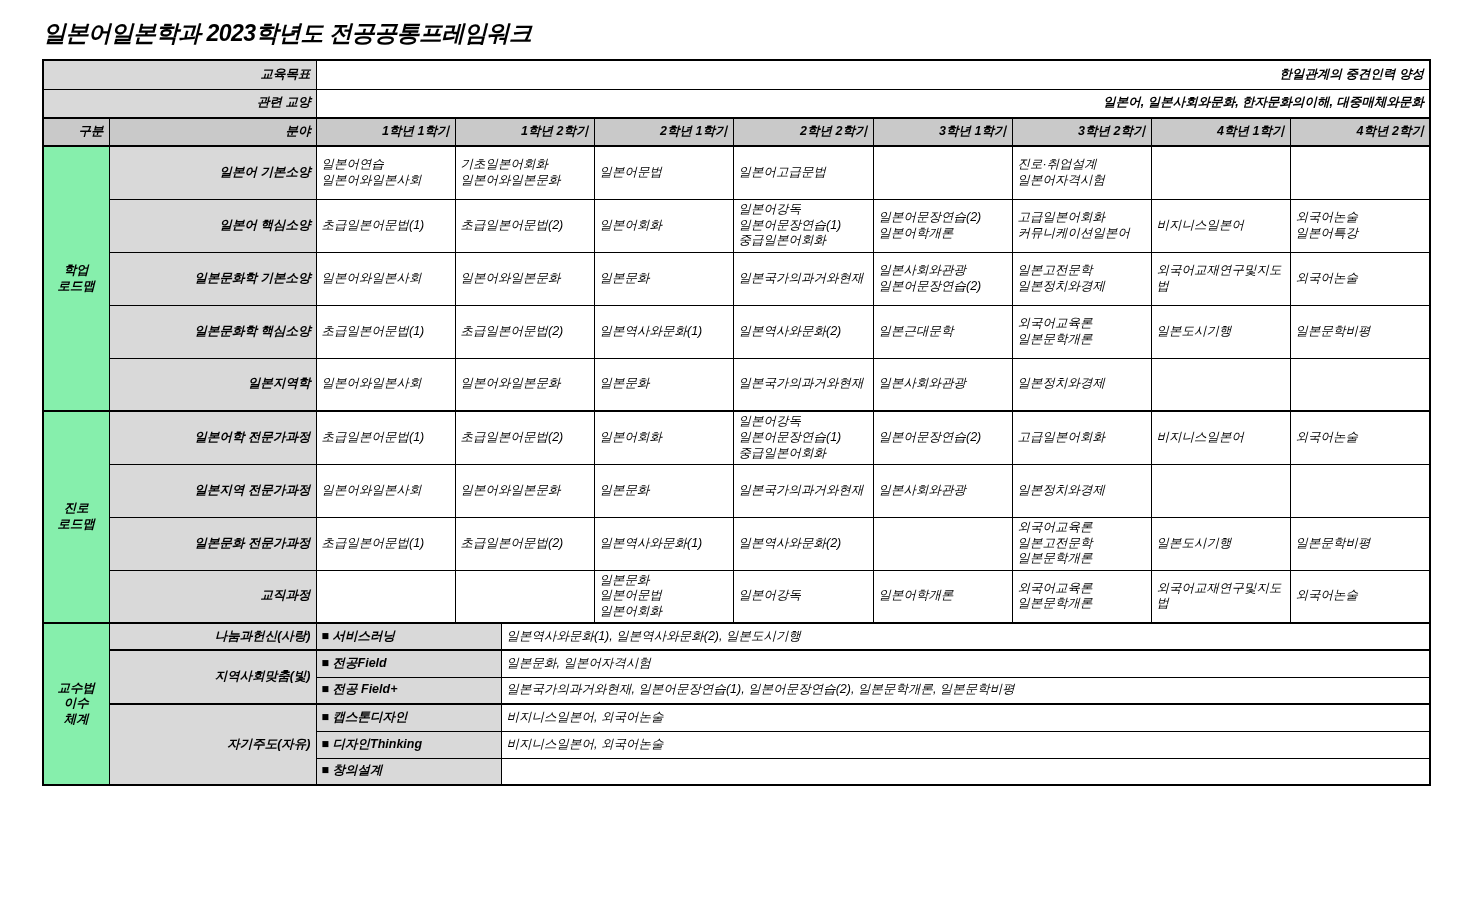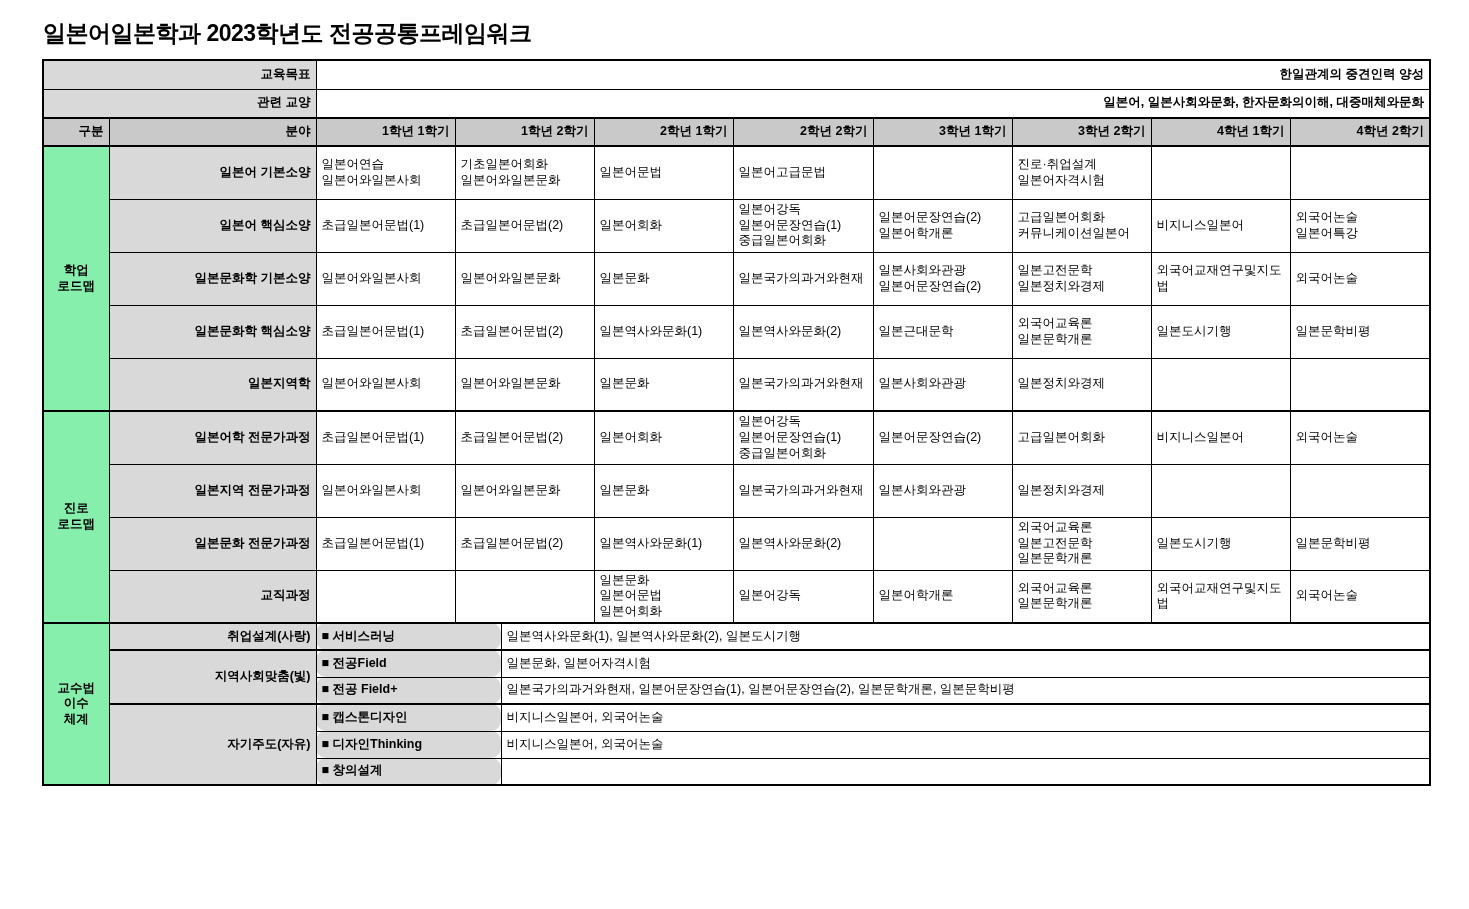--- a/index.html
+++ b/index.html
@@ -1,31 +1,31 @@
 <!DOCTYPE html>
 <html><head>
 <meta charset="utf-8">
 <style>
   html,body { margin:0; padding:0; background:#ffffff; }
   body { width:1469px; height:909px; font-family:"Liberation Sans", sans-serif; color:#000; }
-  .page { padding:12px 0 0 42px; }
+  .page { padding:12px 0 0 42px;font-style:italic; }
   h1 { font-size:23px; font-weight:bold; margin:6px 0 10px 1px; letter-spacing:-0.5px; }
 
   table.tbl { border-collapse:collapse; table-layout:fixed; width:1387px; border:2px solid #000; }
   table.stack { margin-top:-2px; }
   .tbl td, .tbl th { border:1px solid #000; padding:2px 5px; font-size:12.5px; line-height:1.25; overflow:hidden; vertical-align:middle; }
 
   .lbl   { background:#d9d9d9; font-weight:bold; text-align:right; }
   .hdr   { background:#c9c9c9; font-weight:bold; text-align:right; font-size:13px; }
   .val-l { text-align:right; font-weight:bold; }
   .val-c { text-align:center; font-weight:bold; }
   .cell  { text-align:left; white-space:pre-line; font-weight:normal; }
   .pre   { white-space:pre-line; }
   .sec   { background:#86efac; font-weight:bold; text-align:center; white-space:pre-line; }
-  .bullet{ background:#d9d9d9; font-weight:bold; text-align:left;border-radius:10px; }
+  .bullet{ background:#d9d9d9; font-weight:bold; text-align:left; }
   .secline { border-top:2px solid #000 !important; }
   .secline td { border-top:2px solid #000; }
 
   tr.rInfo   { height:29px; }
   tr.rHead   { height:28px; }
   tr.rMain   { height:53px; }
   tr.rPed    { height:27px; }
   tr.rFoot   { height:57px; }
 </style>
 </head>
@@ -214,21 +214,21 @@
         <col style="width:66px">
         <col style="width:207px">
         <col style="width:185px">
         <col style="width:929px">
       </colgroup>
     <tbody>
         <tr class="rPed">
       <td class="sec" rowspan="6">교수법
 이수
 체계</td>
-      <td class="lbl">취업설계(사랑)</td>
+      <td class="lbl">나눔과헌신(사랑)</td>
       <td class="bullet">■ 서비스러닝</td>
       <td class="cell">일본역사와문화(1), 일본역사와문화(2), 일본도시기행</td>
     </tr>
     <tr class="rPed secline">
       <td class="lbl" rowspan="2">지역사회맞춤(빛)</td>
       <td class="bullet">■ 전공Field</td>
       <td class="cell">일본문화, 일본어자격시험</td>
     </tr>
     <tr class="rPed">
       <td class="bullet">■ 전공 Field+</td>

